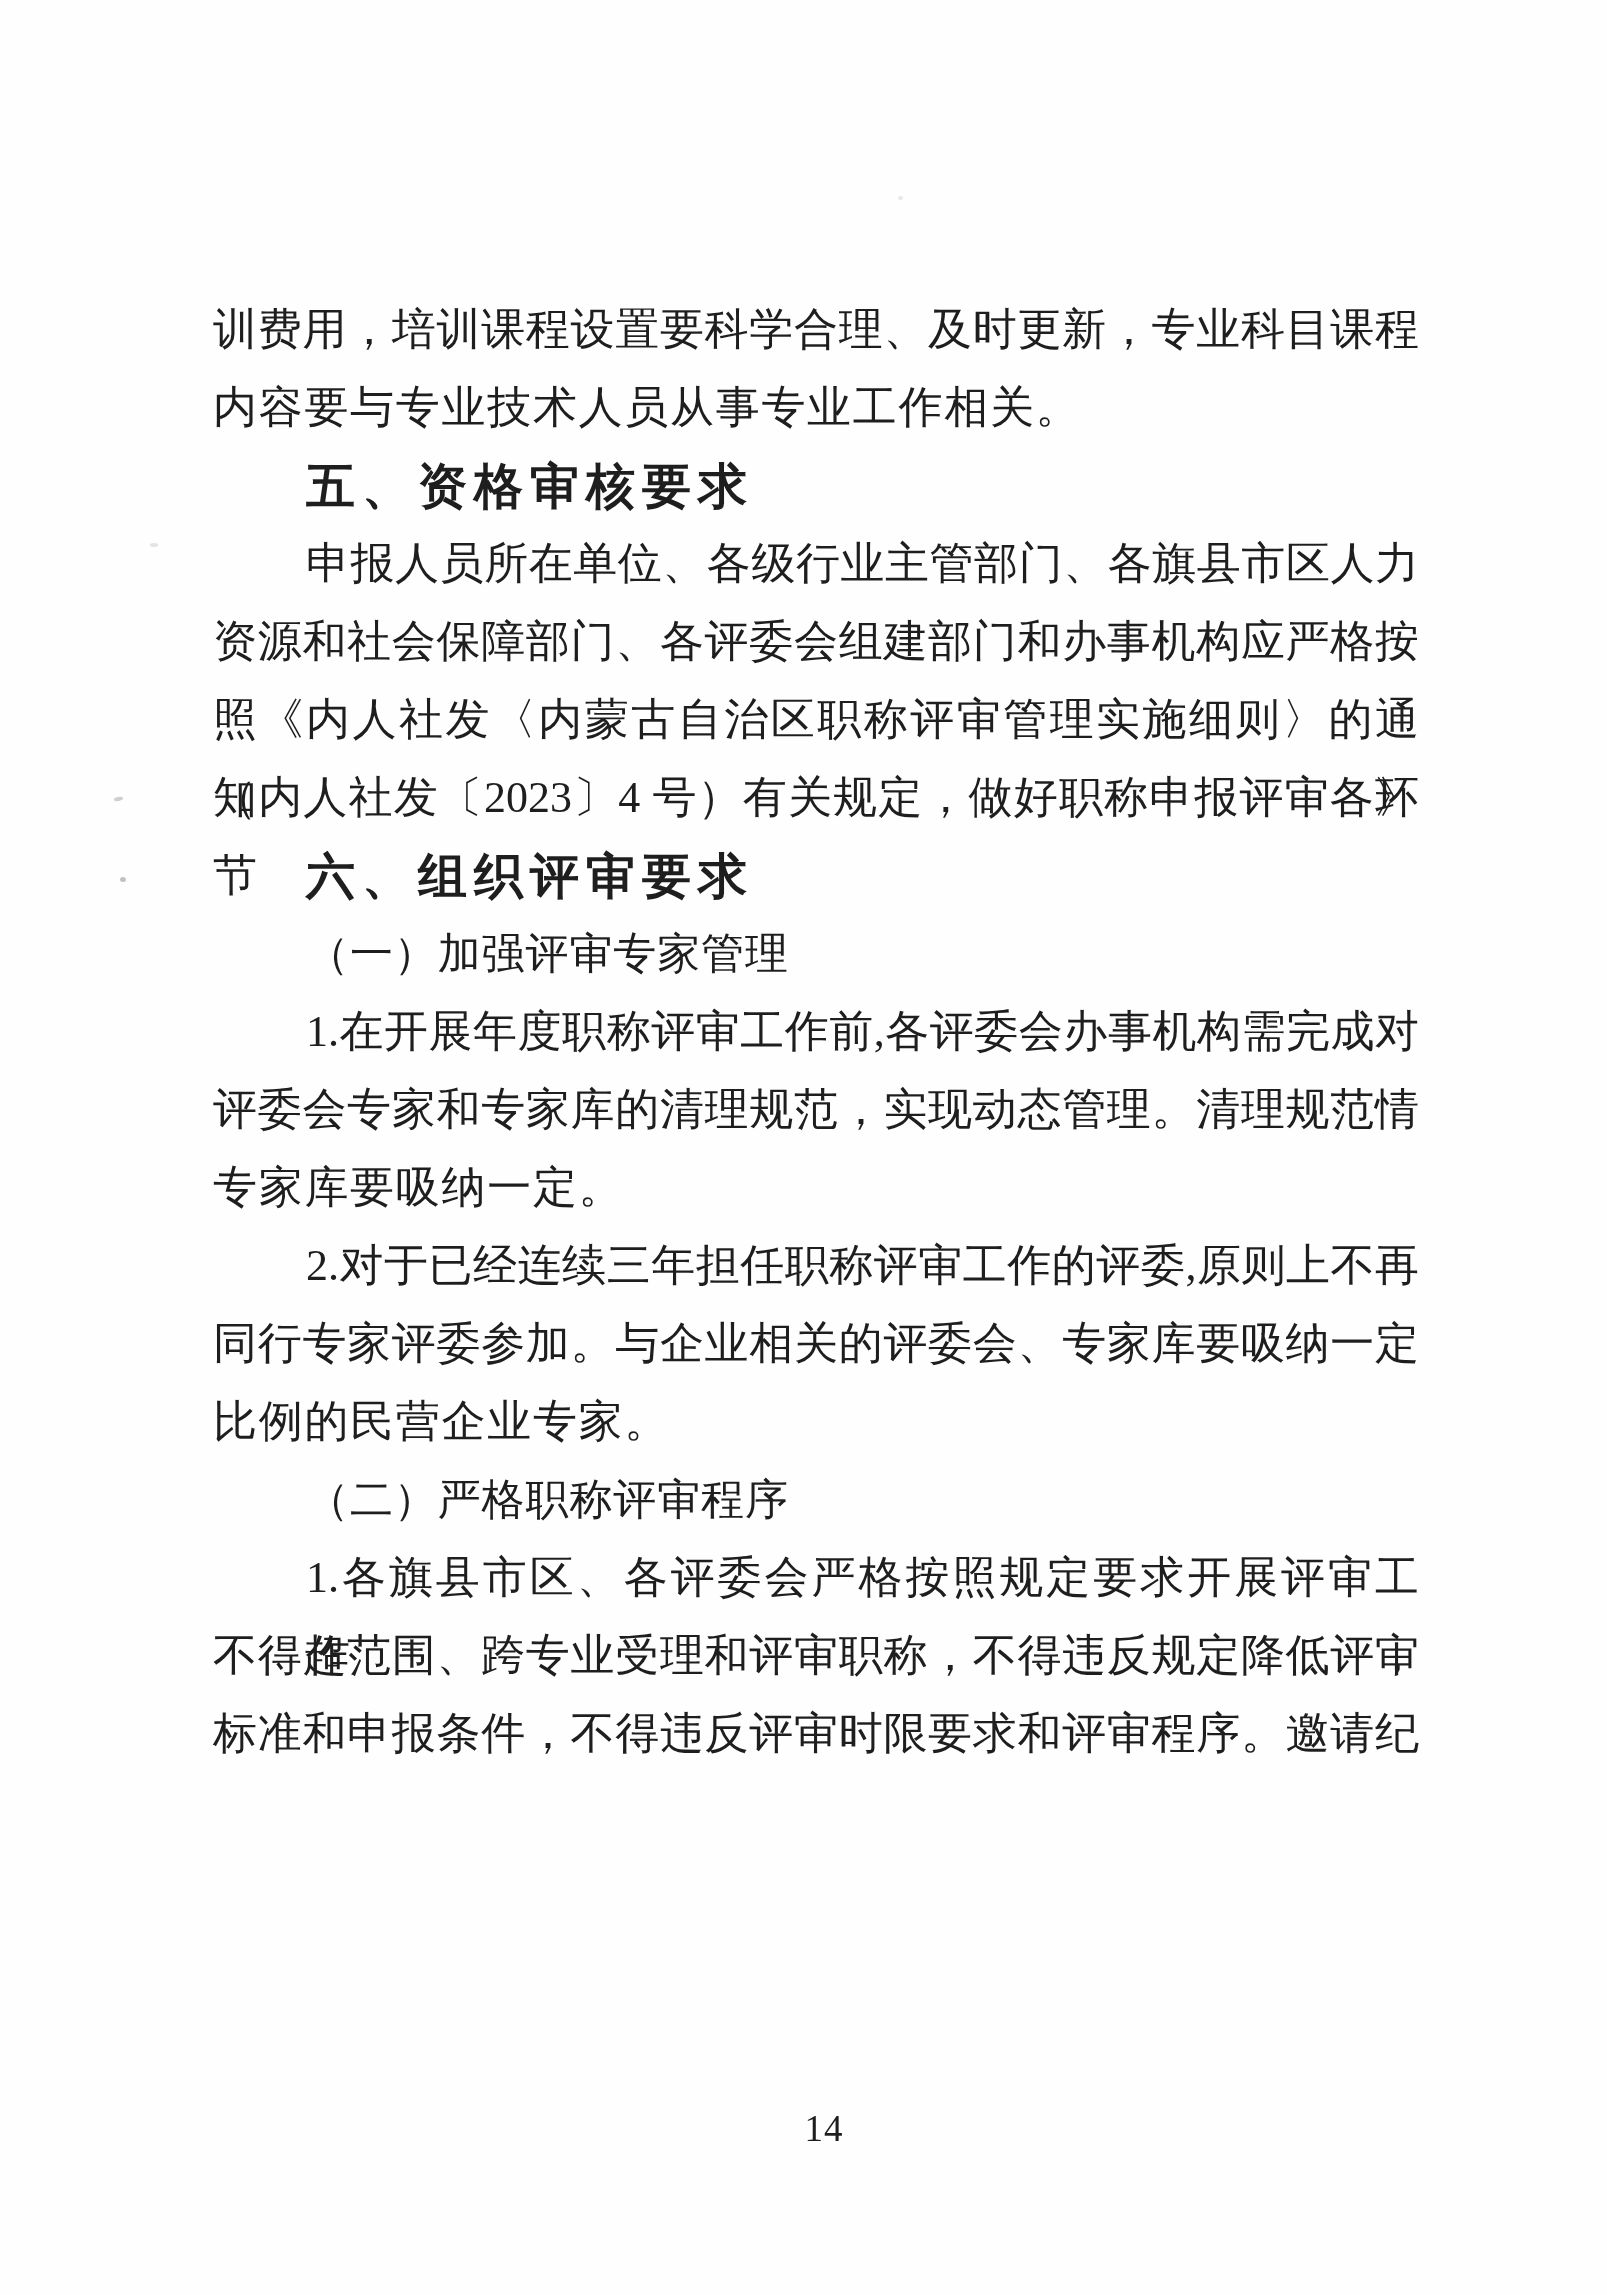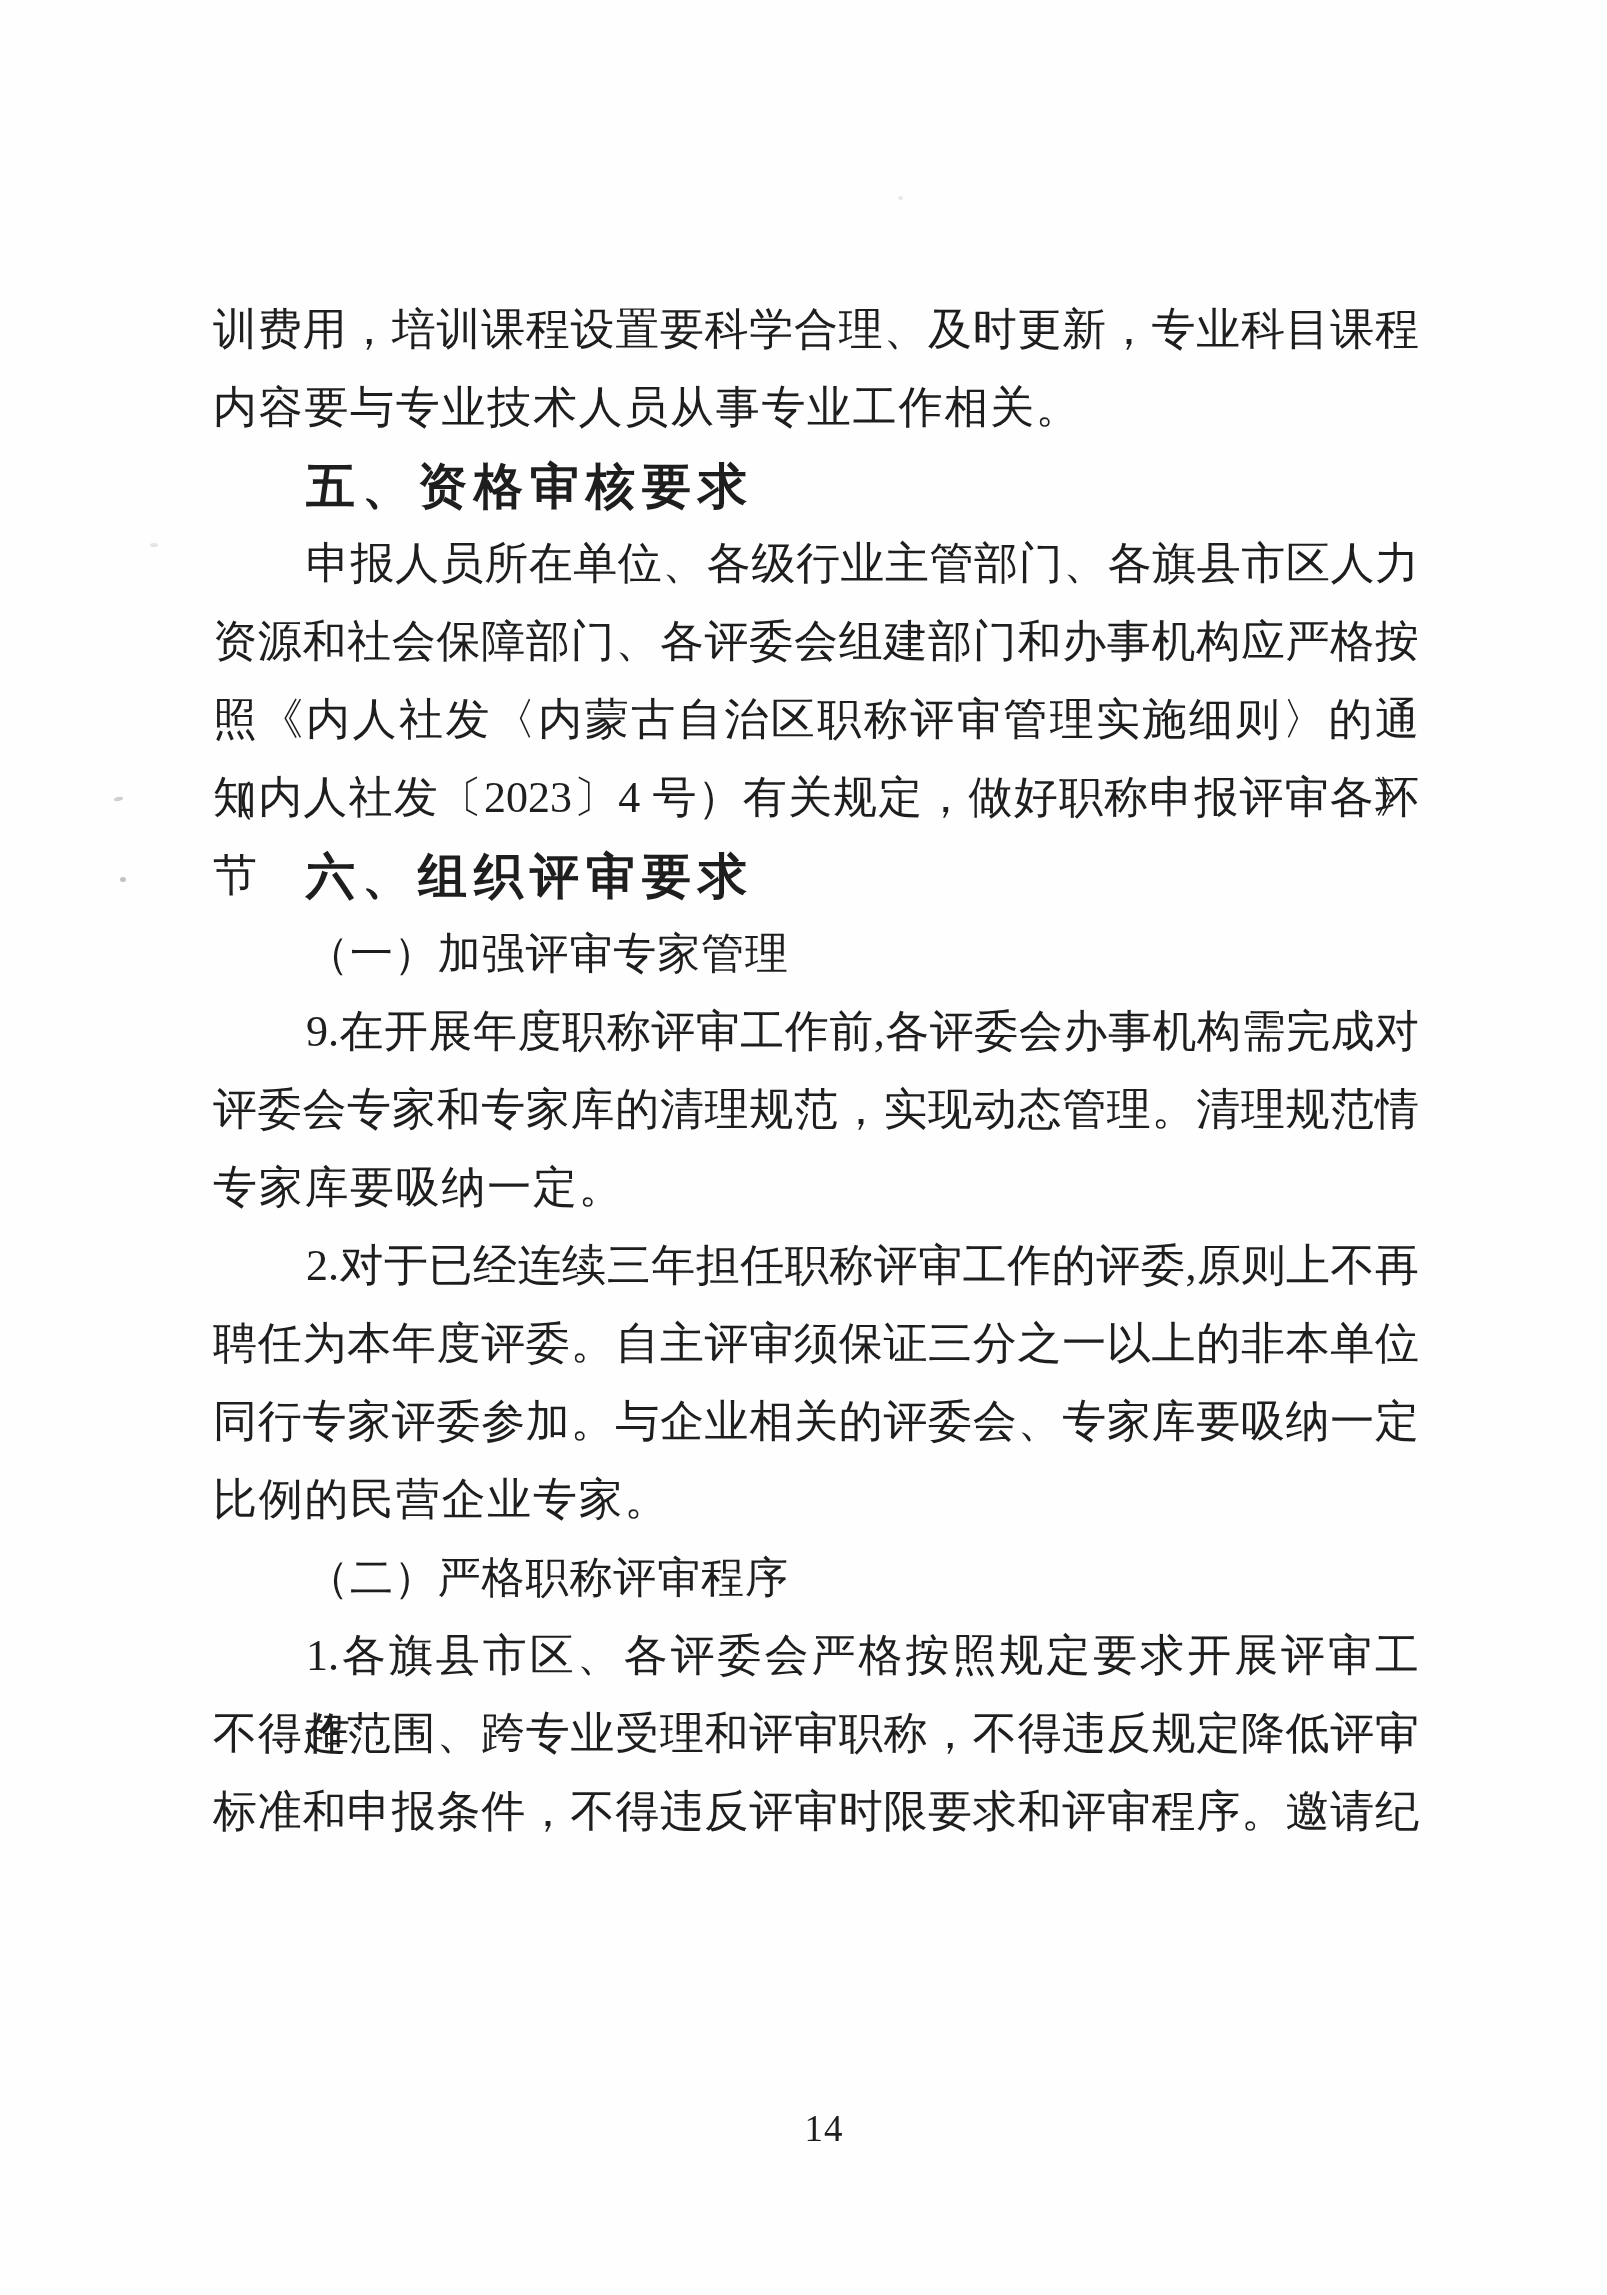--- a/index.html
+++ b/index.html
@@ -73,25 +73,24 @@
   <div class="textblock">
     <div class="ln just">训费用，培训课程设置要科学合理、及时更新，专业科目课程</div>
     <div class="ln">内容要与专业技术人员从事专业工作相关。</div>
     <div class="ln hd indent">五、资格审核要求</div>
     <div class="ln just indent">申报人员所在单位、各级行业主管部门、各旗县市区人力</div>
     <div class="ln just">资源和社会保障部门、各评委会组建部门和办事机构应严格按</div>
     <div class="ln just">照《内人社发〈内蒙古自治区职称评审管理实施细则〉的通知》</div>
     <div class="ln just">（内人社发〔2023〕4 号）有关规定，做好职称申报评审各环节</div>
     <div class="ln hd indent">六、组织评审要求</div>
     <div class="ln kai indent">（一）加强评审专家管理</div>
-    <div class="ln just indent">9.在开展年度职称评审工作前,各评委会办事机构需完成对</div>
+    <div class="ln just indent">1.在开展年度职称评审工作前,各评委会办事机构需完成对</div>
     <div class="ln just">评委会专家和专家库的清理规范，实现动态管理。清理规范情</div>
     <div class="ln">专家库要吸纳一定。</div>
     <div class="ln just indent">2.对于已经连续三年担任职称评审工作的评委,原则上不再</div>
-    <div class="ln just">聘任为本年度评委。自主评审须保证三分之一以上的非本单位</div>
     <div class="ln just">同行专家评委参加。与企业相关的评委会、专家库要吸纳一定</div>
     <div class="ln">比例的民营企业专家。</div>
     <div class="ln kai indent">（二）严格职称评审程序</div>
     <div class="ln just indent">1.各旗县市区、各评委会严格按照规定要求开展评审工作，</div>
     <div class="ln just">不得超范围、跨专业受理和评审职称，不得违反规定降低评审</div>
     <div class="ln just">标准和申报条件，不得违反评审时限要求和评审程序。邀请纪</div>
   </div>
 
   <div class="page-num">14</div>
 

